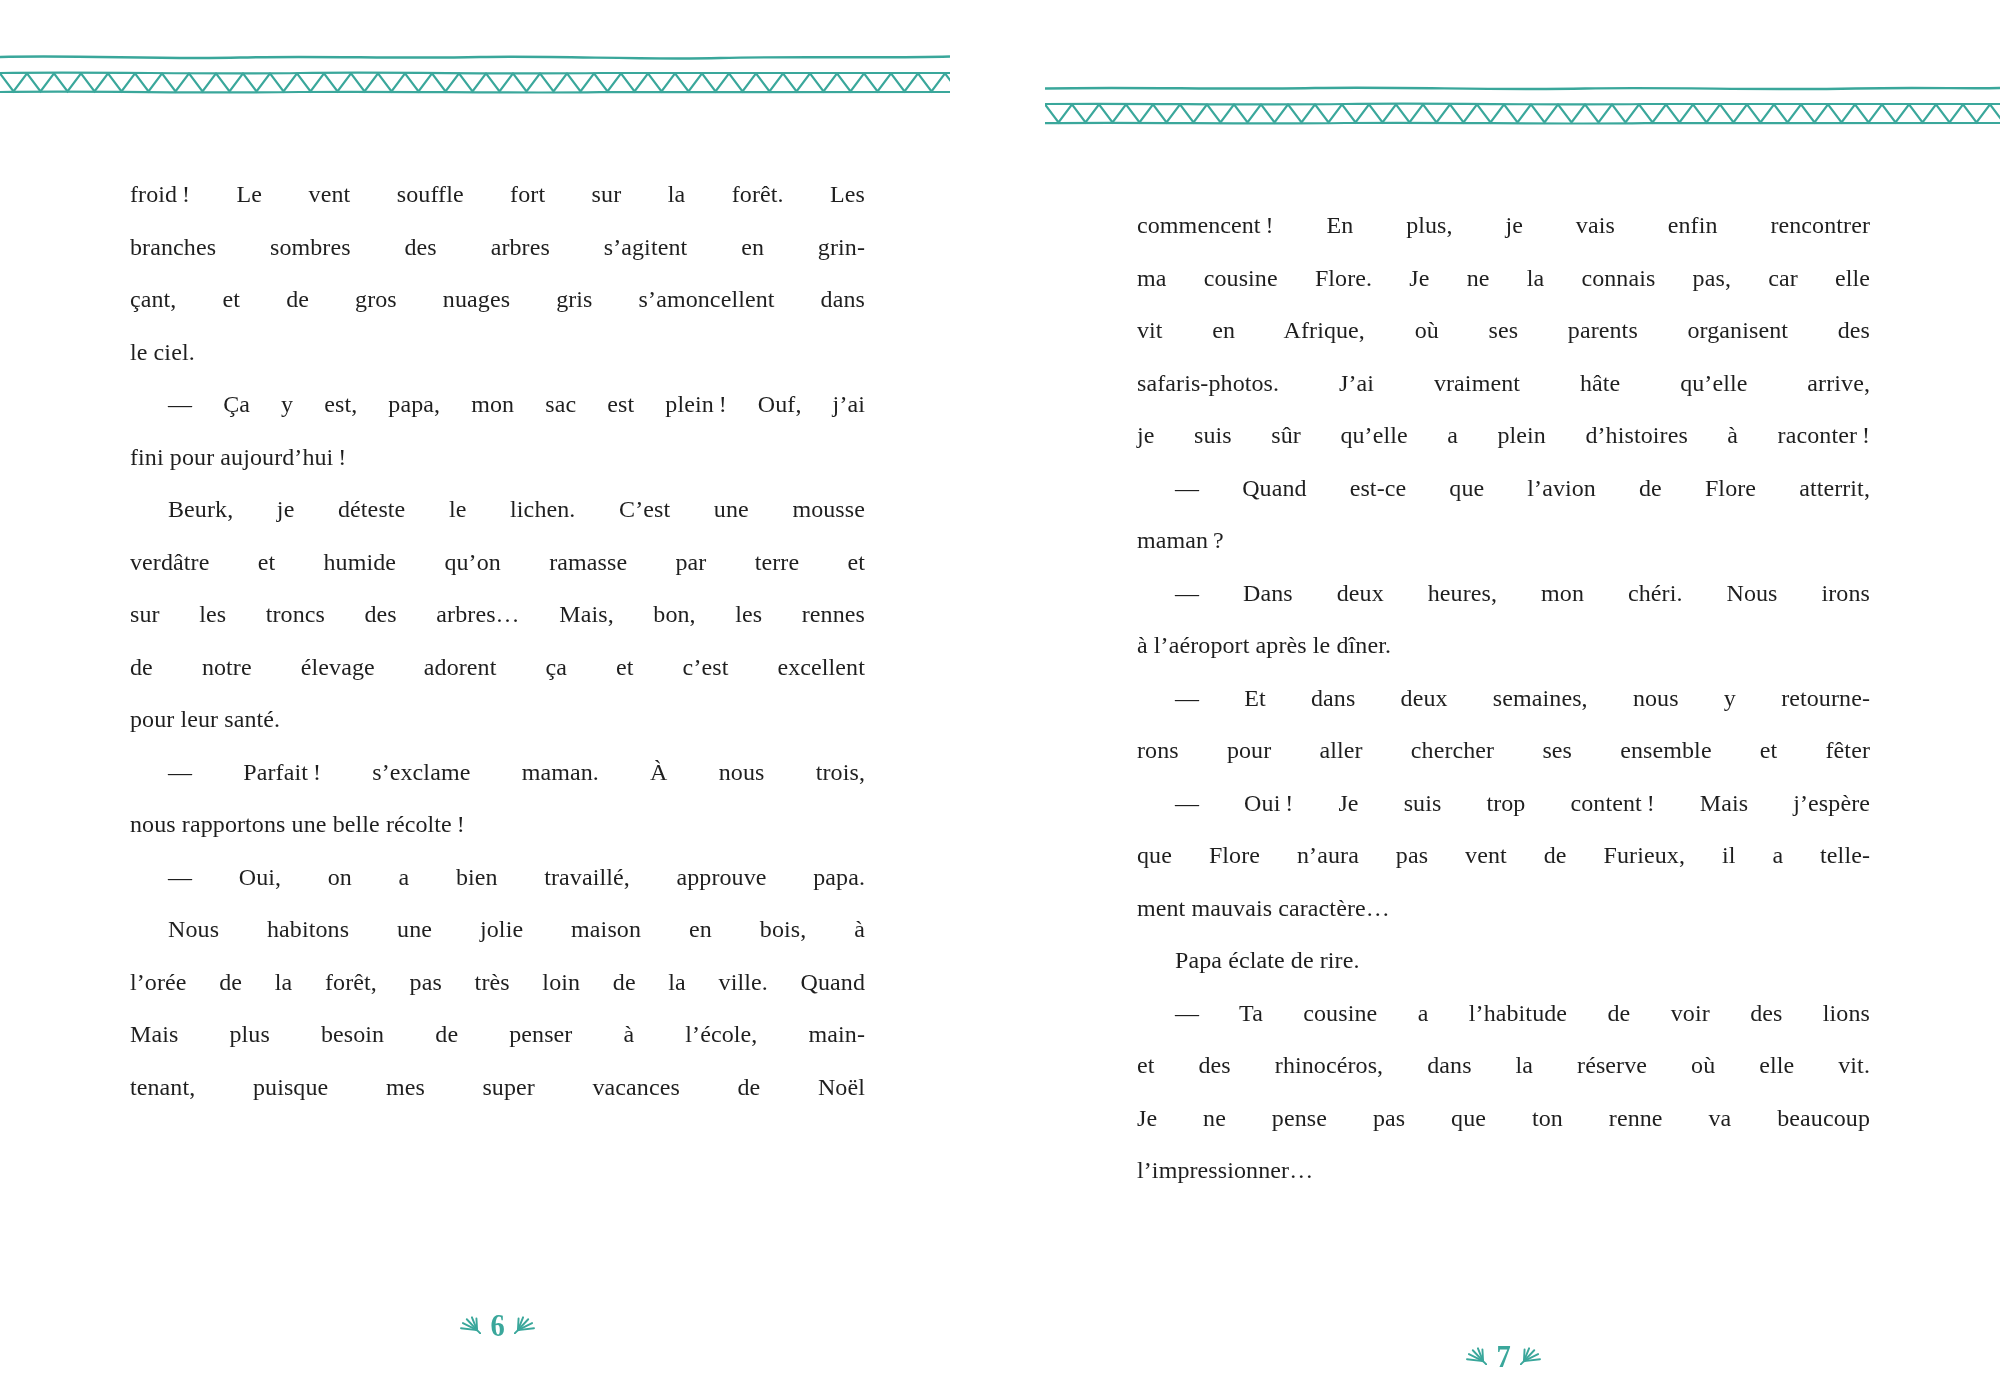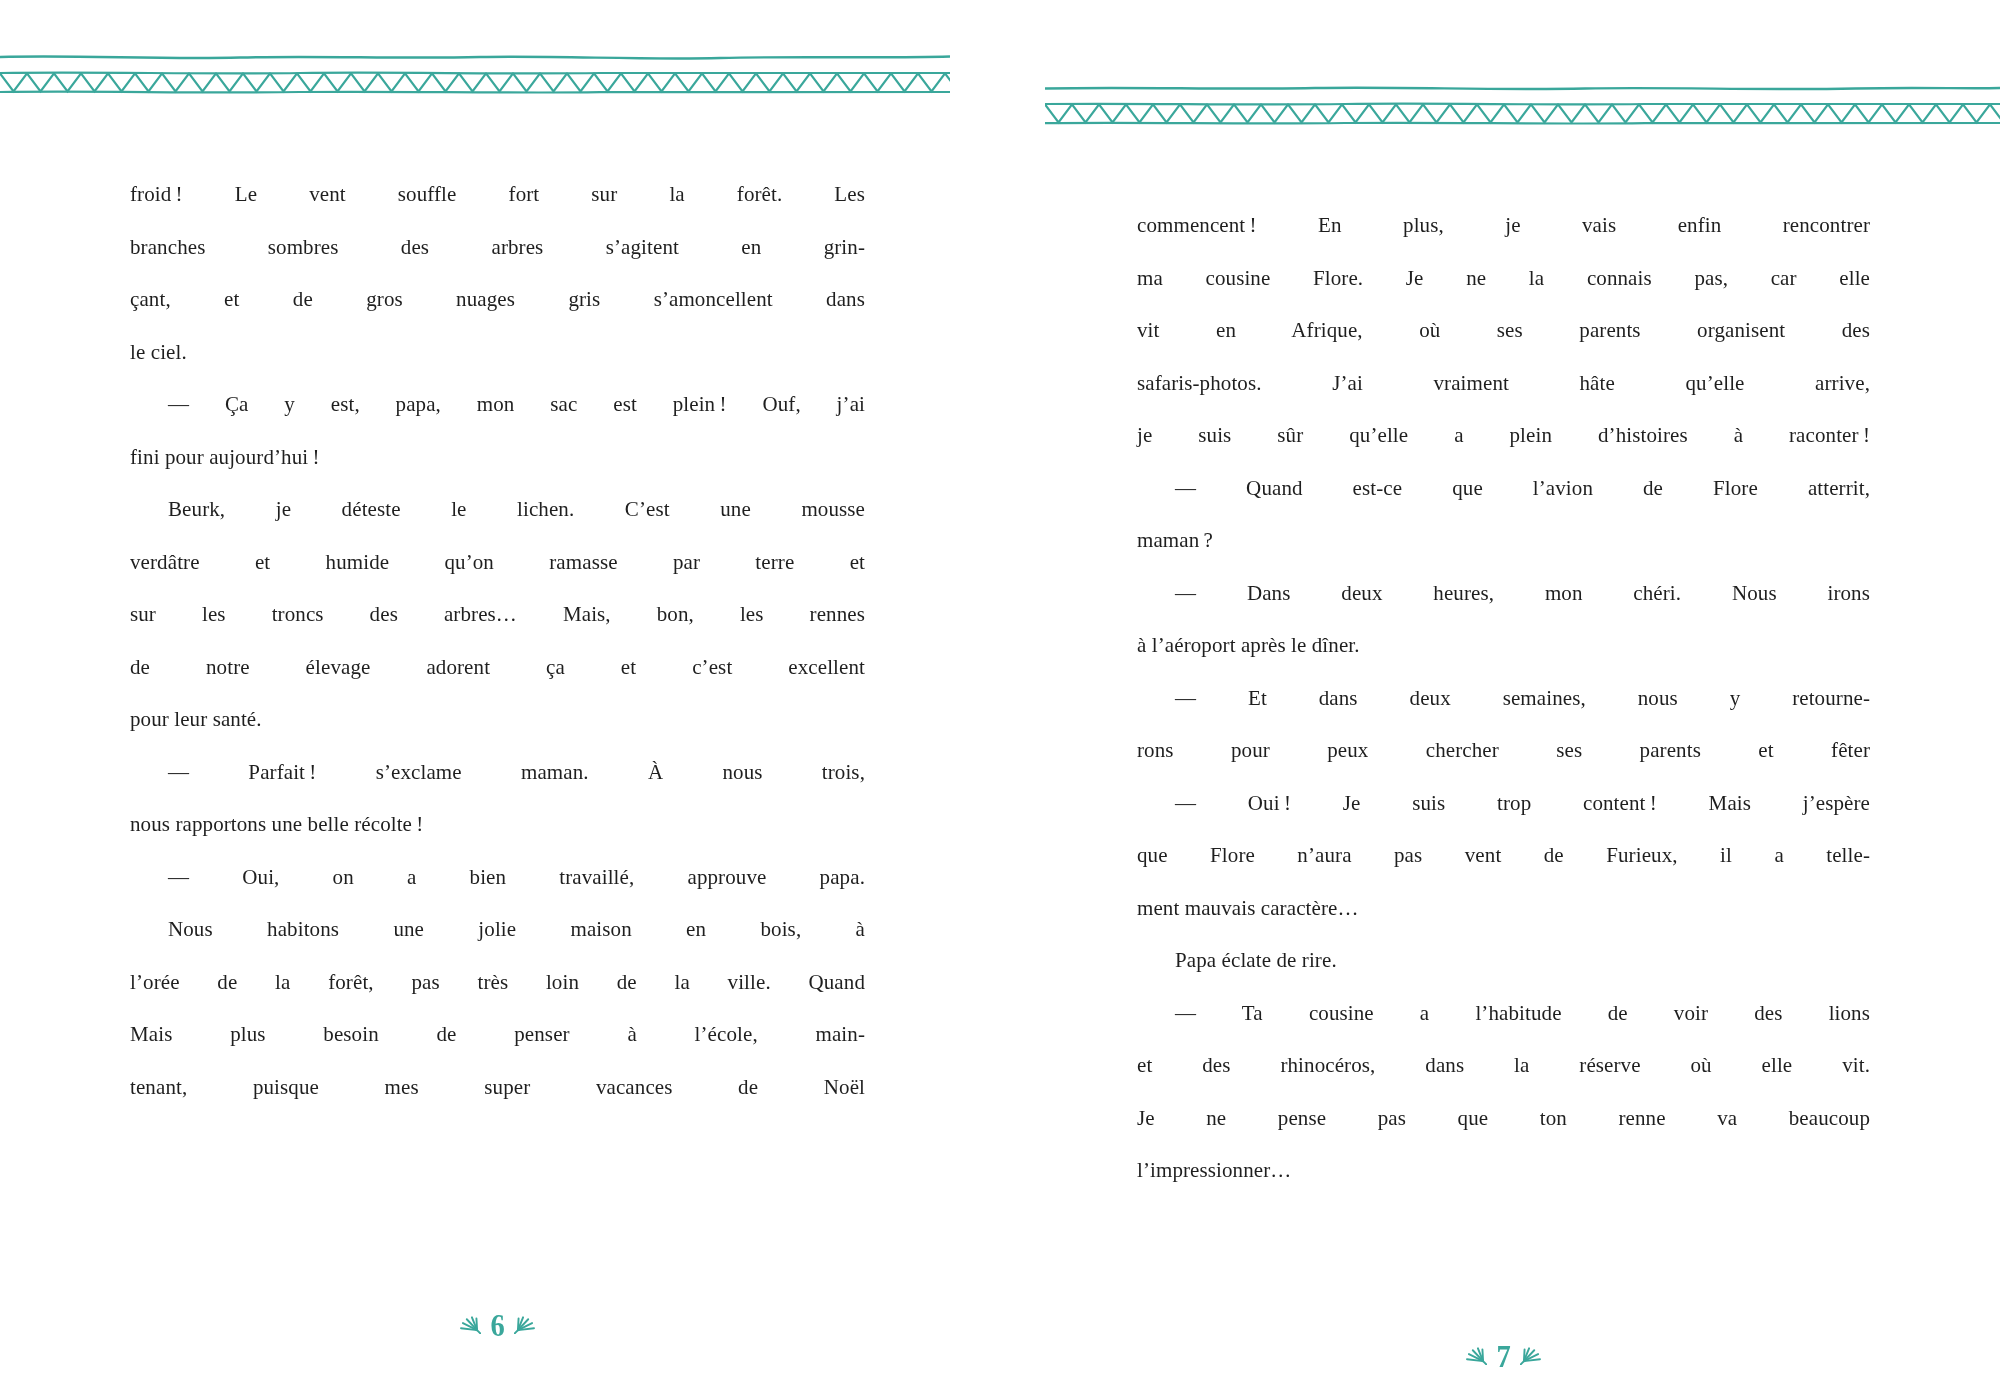--- a/index.html
+++ b/index.html
@@ -18,21 +18,21 @@
     color:var(--ink);
   }
   .page{position:absolute;top:0;height:1400px;width:1000px;}
   .page.left{left:0;}
   .page.right{left:1000px;margin-top:31px;}
   .border-ornament{position:absolute;top:50px;height:50px;display:block;}
   .page.left .border-ornament{left:0;width:950px;}
   .page.right .border-ornament{left:45px;width:955px;}
   .text-column{
     position:absolute;top:168px;
-    font-size:21px;line-height:var(--lh);
+    font-size:24px;line-height:var(--lh);
     letter-spacing:0.1px;
   }
   .page.left .text-column{left:130px;width:735px;}
   .page.right .text-column{left:137px;width:733px;}
   .line{
     text-align:justify;
     text-align-last:justify;
   }
   .line.nj{text-align:center;text-align-last:left;}
   .line.ind{text-indent:38px;}
@@ -129,21 +129,21 @@
         <div class="line">commencent ! En plus, je vais enfin rencontrer</div>
         <div class="line">ma cousine Flore. Je ne la connais pas, car elle</div>
         <div class="line">vit en Afrique, où ses parents organisent des</div>
         <div class="line">safaris-photos. J’ai vraiment hâte qu’elle arrive,</div>
         <div class="line">je suis sûr qu’elle a plein d’histoires à raconter !</div>
         <div class="line ind">— Quand est-ce que l’avion de Flore atterrit,</div>
         <div class="line nj">maman ?</div>
         <div class="line ind">— Dans deux heures, mon chéri. Nous irons</div>
         <div class="line nj">à l’aéroport après le dîner.</div>
         <div class="line ind">— Et dans deux semaines, nous y retourne-</div>
-        <div class="line">rons pour peux chercher ses parents et fêter</div>
+        <div class="line">rons pour aller chercher ses ensemble et fêter</div>
         <div class="line ind">— Oui ! Je suis trop content ! Mais j’espère</div>
         <div class="line">que Flore n’aura pas vent de Furieux, il a telle-</div>
         <div class="line nj">ment mauvais caractère…</div>
         <div class="line ind nj">Papa éclate de rire.</div>
         <div class="line ind">— Ta cousine a l’habitude de voir des lions</div>
         <div class="line">et des rhinocéros, dans la réserve où elle vit.</div>
         <div class="line">Je ne pense pas que ton renne va beaucoup</div>
         <div class="line nj">l’impressionner…</div>
       </div>
 

